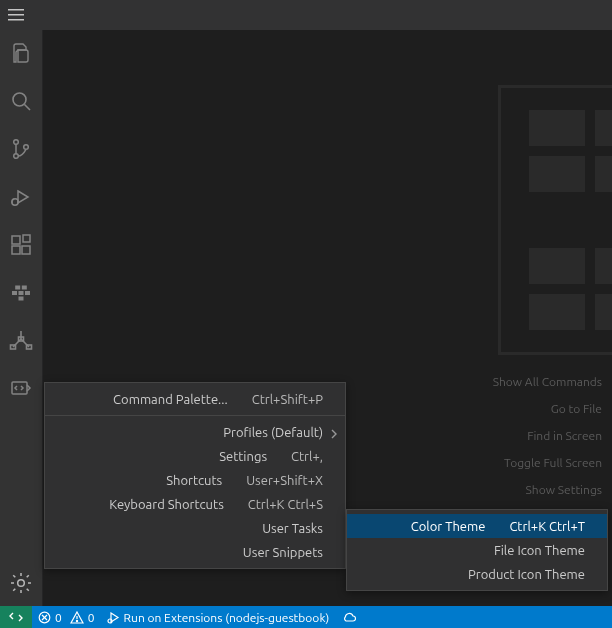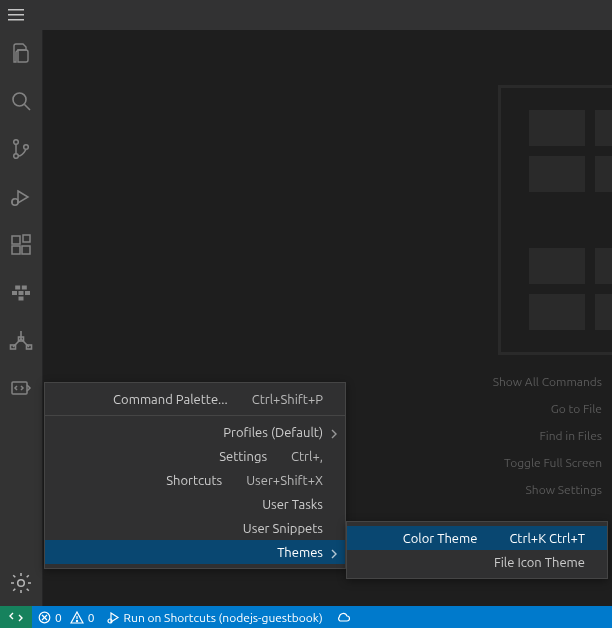--- a/index.html
+++ b/index.html
@@ -131,25 +131,25 @@
   }
   .menu.primary {
     left: 44px;
     top: 382px;
     width: 302px;
     padding: 4px 0;
   }
 
   .menu.submenu {
     left: 346px;
-    top: 521px;
+    top: 509px;
     width: 262px;
     padding: 4px 0;
   }
-  .menu.submenu .menu-item.highlight .kb { color:#fff;margin-left:8px; }
+  .menu.submenu .menu-item.highlight .kb { color:#fff; }
 
   
   .statusbar {
     position: absolute;
     left: 0; right: 0; bottom: 0;
     height: 22px;
     background: #007acc;
     color: #ffffff;
     font-size: 12px;
     display: flex;
@@ -284,21 +284,21 @@
       </div>
     <div class="bar-row">
         <div class="bar shortbar"></div>
         <div class="bar medbar"></div>
       </div>
   </div>
 
   <div class="hints">
     <div class="hint">Show All Commands</div>
     <div class="hint">Go to File</div>
-    <div class="hint">Find in Files</div>
+    <div class="hint">Find in Screen</div>
     <div class="hint">Toggle Full Screen</div>
     <div class="hint">Show Settings</div>
   </div>
 </div>
 
 <div class="menu primary">
   <div class="menu-item">
     <span>Command Palette...</span>
     <span class="kb">Ctrl+Shift+P</span>
   </div>
@@ -313,42 +313,41 @@
   </div>
   <div class="menu-item">
     <span>Settings</span>
     <span class="kb">Ctrl+,</span>
   </div>
   <div class="menu-item">
     <span>Shortcuts</span>
     <span class="kb">User+Shift+X</span>
   </div>
   <div class="menu-item">
+    <span>Keyboard Shortcuts</span>
+    <span class="kb">Ctrl+K Ctrl+S</span>
+  </div>
+  <div class="menu-item">
     <span>User Tasks</span>
   </div>
   <div class="menu-item">
     <span>User Snippets</span>
-  </div>
-  <div class="menu-item highlight">
-    <span>Themes</span>
-    <span class="chev">
-      <svg width="10" height="10" viewBox="0 0 10 10">
-          <path d="M3 1l4 4-4 4" fill="none" stroke="#ffffff" stroke-width="1.4"></path>
-        </svg>
-    </span>
   </div>
 </div>
 
 <div class="menu submenu">
   <div class="menu-item highlight">
     <span>Color Theme</span>
     <span class="kb">Ctrl+K Ctrl+T</span>
   </div>
   <div class="menu-item">
     <span>File Icon Theme</span>
+  </div>
+  <div class="menu-item">
+    <span>Product Icon Theme</span>
   </div>
 </div>
 
 <div class="statusbar">
   <div class="remote-cell">
     <svg width="14" height="14" viewBox="0 0 14 14" fill="none" stroke="#ffffff" stroke-width="1.4">
       <path d="M4 3 1 6l3 3"></path>
       <path d="M10 5l3 3-3 3"></path>
     </svg>
   </div>
@@ -372,21 +371,21 @@
     <span>0</span>
   </div>
 
   <div class="sb-item">
     <span class="icon-slot">
       <svg width="13" height="13" viewBox="0 0 13 13" fill="none" stroke="#ffffff" stroke-width="1.2">
         <polygon points="4,2 11,6.5 4,11"></polygon>
         <circle cx="3" cy="10" r="2"></circle>
       </svg>
     </span>
-    <span>Run on Shortcuts (nodejs-guestbook)</span>
+    <span>Run on Extensions (nodejs-guestbook)</span>
   </div>
 
   <div class="sb-item">
     <span class="icon-slot">
       <svg width="15" height="12" viewBox="0 0 15 12" fill="none" stroke="#ffffff" stroke-width="1.2">
         <path d="M5 10h7a2.5 2.5 0 0 0 0-5 4 4 0 0 0-7.7 1A2.5 2.5 0 0 0 5 10z"></path>
       </svg>
     </span>
   </div>
 </div>

